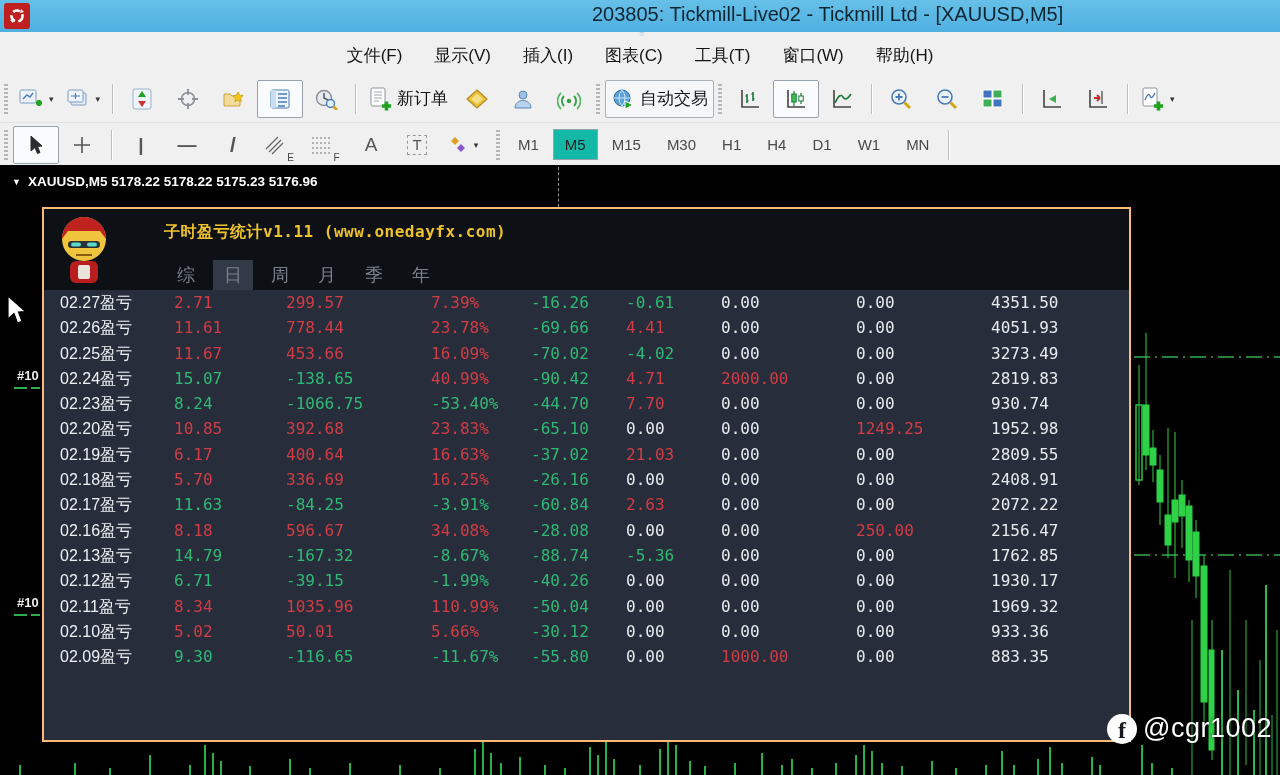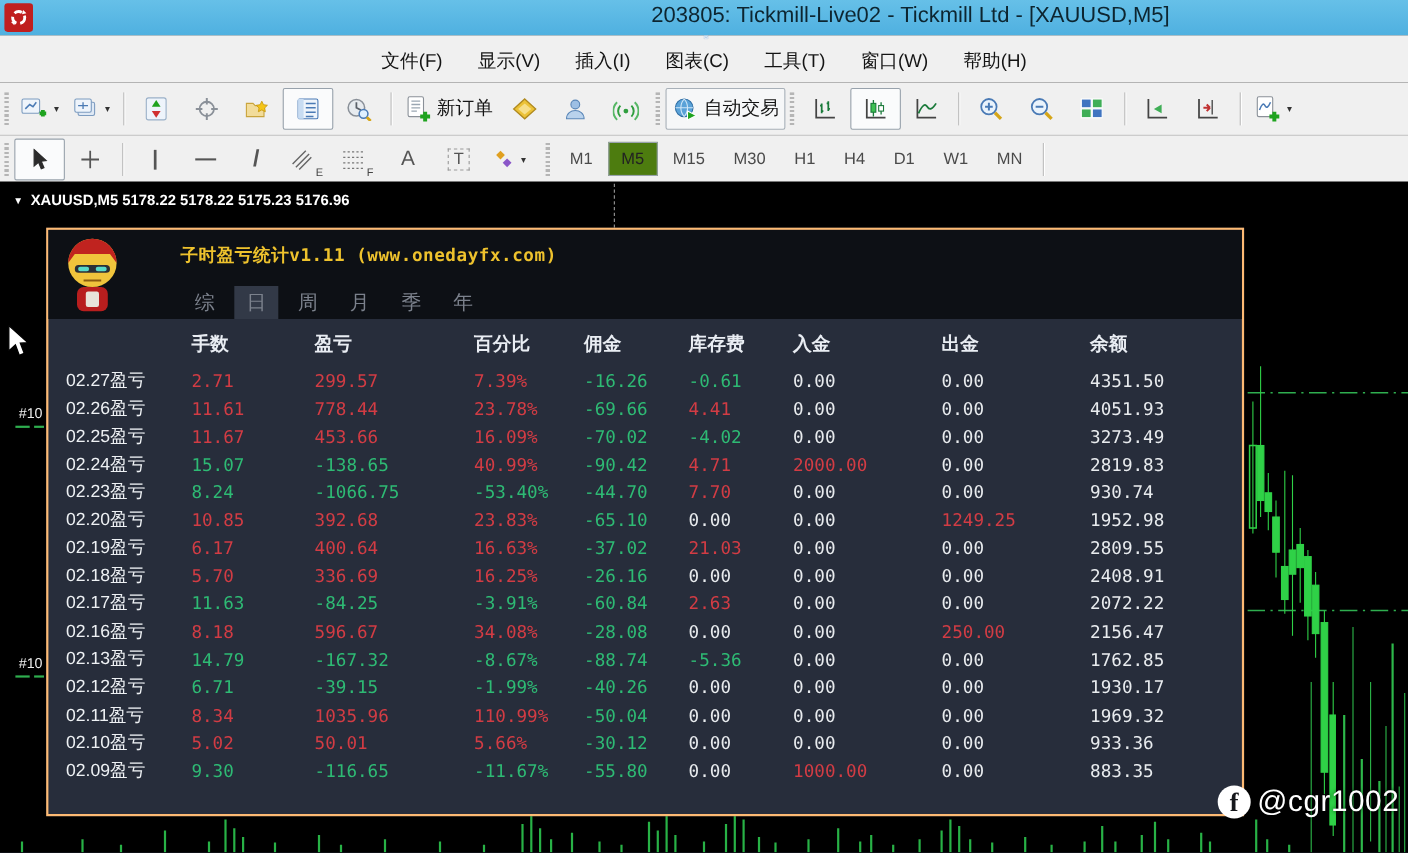--- a/index.html
+++ b/index.html
@@ -19,27 +19,27 @@
   #tb2{height:43px;border-bottom:1px solid #d6d6d6;}
   .grip{width:4px;height:30px;margin:0 5px 0 4px;background:repeating-linear-gradient(to bottom,#b5b5b5 0 2px,#f0f0f0 2px 4px);}
   .sep{width:1px;height:30px;background:#bdbdbd;box-shadow:1px 0 0 #fff;margin:0 6px;}
   .tb-btn{height:36px;min-width:34px;display:flex;align-items:center;justify-content:center;gap:5px;padding:0 5px;border:1px solid transparent;border-radius:2px;}
   .tb-btn.sel{background:#fafbfc;border-color:#98a2ac;}
   .tb-btn.framed{border-color:#a8b0b8;background:#f6f7f8;}
   .tb-label{font-size:17px;color:#141414;white-space:nowrap;}
   .caret{font-size:9px;color:#333;margin-left:1px;}
   .glyph{font-size:19px;color:#555;font-weight:bold;}
   .tf-btn{font-size:15px;color:#4a4a4a;padding:6px 11px;border:1px solid transparent;margin:0 1px;}
-  .tf-btn.sel{background:#4d7c0f;border-color:#98a2ac;color:#222;}
+  .tf-btn.sel{background:#14b8a6;border-color:#98a2ac;color:#222;}
   
   .chart{position:absolute;left:0;top:165px;width:1280px;height:610px;background:#000;}
   .symbol-line{position:absolute;left:12px;top:9px;color:#fff;font-size:13.5px;font-weight:bold;display:flex;align-items:center;gap:7px;z-index:2;}
   .symbol-line .tri{font-size:9px;}
   .dashed-vline{position:absolute;left:558px;top:2px;height:40px;border-left:1px dashed #999;z-index:1;}
-  .pos-label{position:absolute;left:17px;width:26px;overflow:hidden;white-space:nowrap;color:#ececec;font-weight:normal;font-size:13px;z-index:2;}
+  .pos-label{position:absolute;left:17px;width:26px;overflow:hidden;white-space:nowrap;color:#ececec;font-weight:bold;font-size:13px;z-index:2;}
   .pos-dash{position:absolute;height:2px;background:#2fae4f;z-index:2;}
   .volume-svg{position:absolute;left:0;bottom:0;z-index:1;}
   .candles-svg{position:absolute;left:1134px;top:155px;z-index:1;}
   .cursor-svg{position:absolute;left:6px;top:130px;z-index:6;}
   
   .panel{position:absolute;left:42px;top:42px;width:1089px;height:535px;background:#272d3b;
          border:2px solid #fdba74;box-sizing:border-box;z-index:3;}
   .panel-header{height:81px;background:#0d1015;position:relative;}
   .avatar{position:absolute;left:12px;top:4px;}
   .panel-title{position:absolute;left:120px;top:13px;color:#eec22d;font-size:16px;font-weight:bold;
@@ -493,31 +493,20 @@
       <div class="tabs">
           <span class="tab">综</span>
           <span class="tab sel">日</span>
           <span class="tab">周</span>
           <span class="tab">月</span>
           <span class="tab">季</span>
           <span class="tab">年</span>
         </div>
     </div>
     <div class="ptable">
-      <div class="trow thead">
-          <span class="hcell"></span>
-          <span class="hcell">手数</span>
-          <span class="hcell">盈亏</span>
-          <span class="hcell">百分比</span>
-          <span class="hcell">佣金</span>
-          <span class="hcell">库存费</span>
-          <span class="hcell">入金</span>
-          <span class="hcell">出金</span>
-          <span class="hcell">余额</span>
-        </div>
       <div>
           <div class="trow">
             <span class="rlabel">02.27盈亏</span>
             <span class="cell red">2.71</span>
             <span class="cell red">299.57</span>
             <span class="cell red">7.39%</span>
             <span class="cell green">-16.26</span>
             <span class="cell green">-0.61</span>
             <span class="cell white">0.00</span>
             <span class="cell white">0.00</span>

